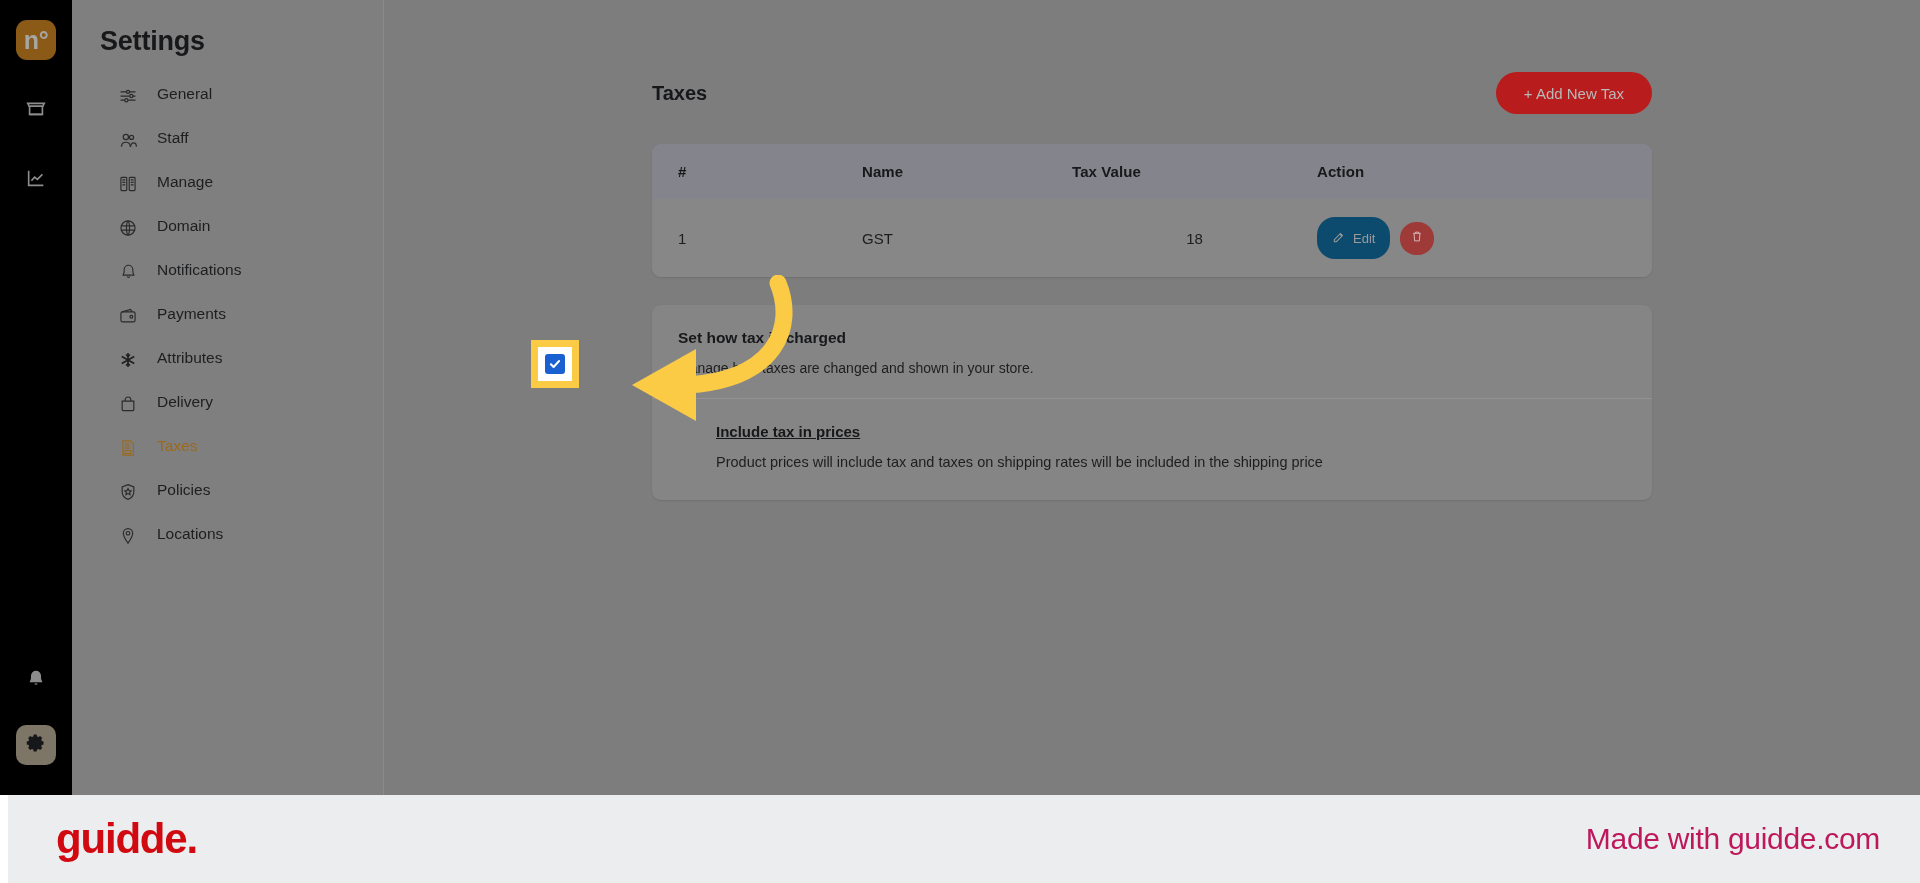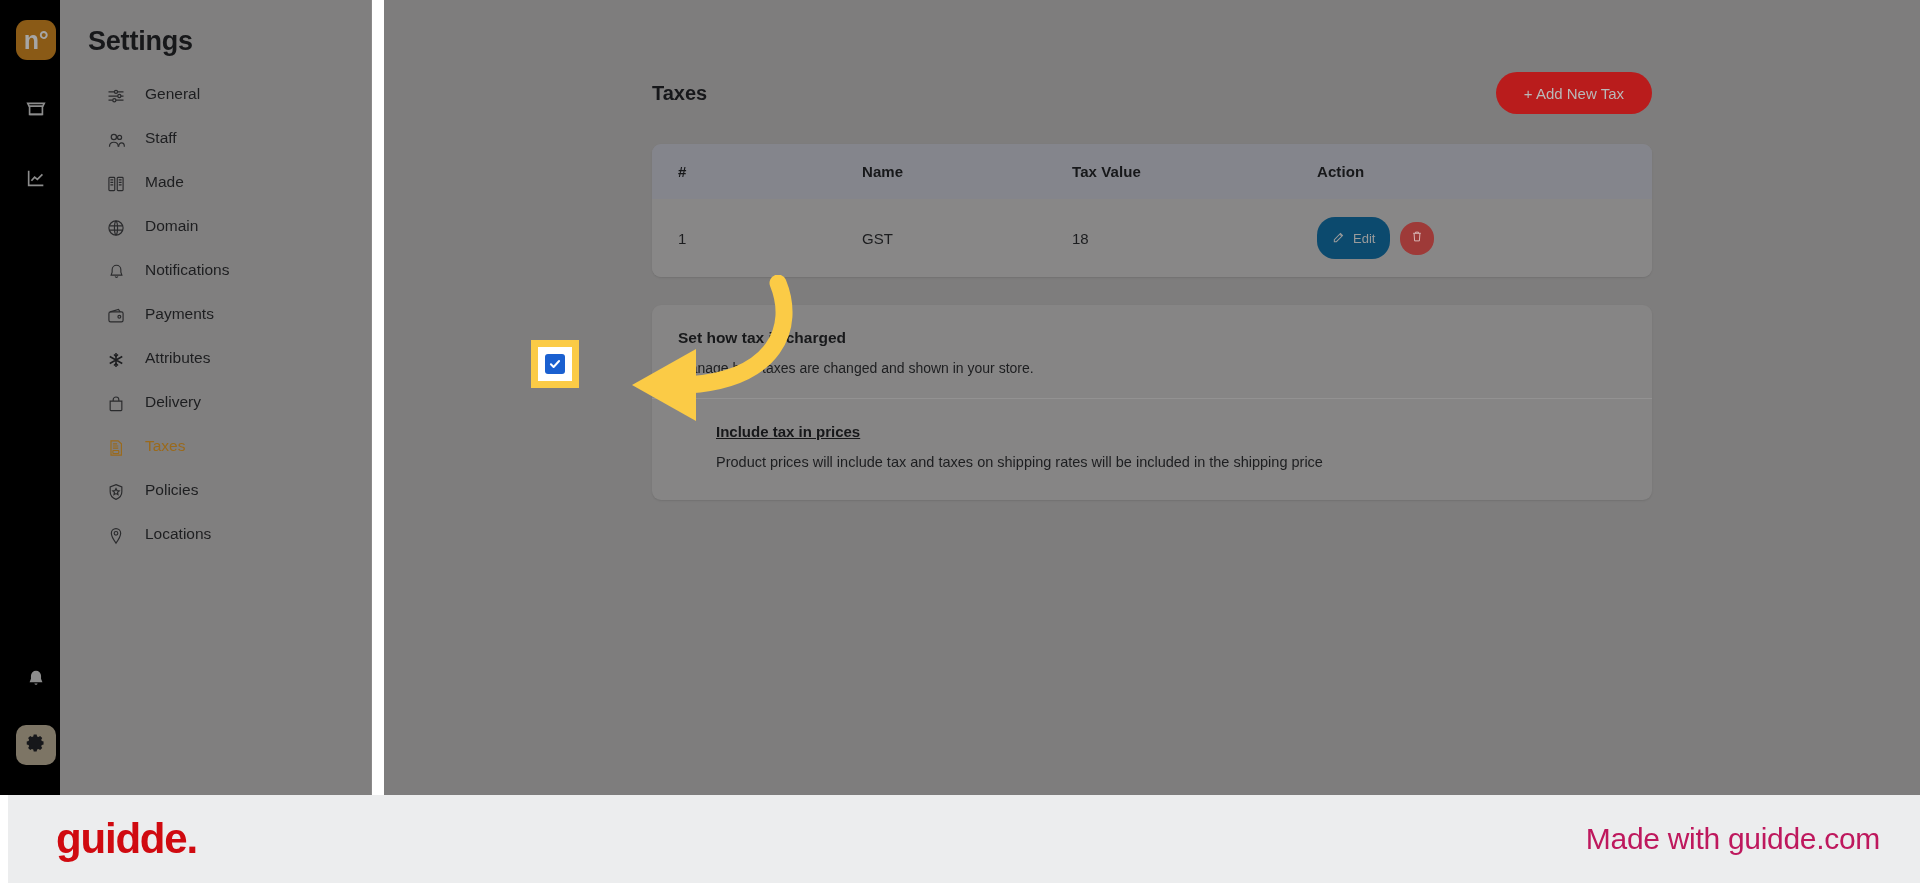--- a/index.html
+++ b/index.html
@@ -69,21 +69,21 @@
     padding-bottom: 30px;
   }
   #rail .rail-ico.active {
     background: #7d7565;
     border-radius: 10px;
   }
 
   
   #side {
     position: absolute;
-    left: 60px; top: 0;
+    left: 72px; top: 0;
     width: 312px;
     height: 795px;
     background: #807f7f;
     border-right: 1px solid #8b8a8a;
   }
   #side .page-title {
     font-size: 27px;
     font-weight: bold;
     color: #17181a;
     padding: 26px 0 0 28px;
@@ -165,21 +165,21 @@
     letter-spacing: 0.1px;
   }
   table.tax-table tbody td {
     font-size: 15px;
     color: #1c1d1f;
     padding: 18px 0;
     background: #888787;
   }
   .col-num   { width: 210px; padding-left: 26px !important; }
   .col-name  { width: 210px; }
-  .col-value { width: 245px; }
+  .col-value { width: 245px; text-align: center; }
   .col-act   { }
 
   .act-wrap { display: flex; align-items: center; gap: 10px; }
   .btn-edit {
     background: #0c4a6e;
     color: #9b9b9b;
     border: none;
     border-radius: 18px;
     height: 42px;
     padding: 0 15px;
@@ -370,21 +370,21 @@
         </div>
 
         <div class="nav-item">
           <span class="ni-ico">
             <svg width="20" height="20" viewBox="0 0 24 24" fill="none" stroke="#2a2b2d" stroke-width="1.4">
               <rect x="3.5" y="4" width="7" height="16" rx="1"></rect>
                 <rect x="13.5" y="4" width="7" height="16" rx="1"></rect>
               <path d="M5.3 7h3.4M5.3 10h3.4M5.3 13h3.4M15.3 7h3.4M15.3 10h3.4M15.3 13h3.4"></path>
             </svg>
           </span>
-          <span class="ni-label">Made</span>
+          <span class="ni-label">Manage</span>
         </div>
 
         <div class="nav-item">
           <span class="ni-ico">
             <svg width="20" height="20" viewBox="0 0 24 24" fill="none" stroke="#2a2b2d" stroke-width="1.4">
               <circle cx="12" cy="12" r="8.5"></circle>
               <path d="M12 3.5c-2.5 2.4-2.5 14.6 0 17M12 3.5c2.5 2.4 2.5 14.6 0 17M3.8 9.5h16.4M3.8 14.5h16.4"></path>
             </svg>
           </span>
           <span class="ni-label">Domain</span>

